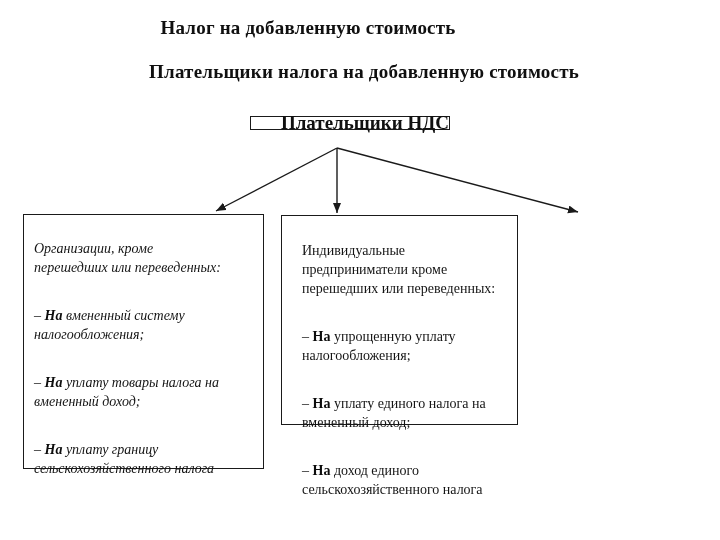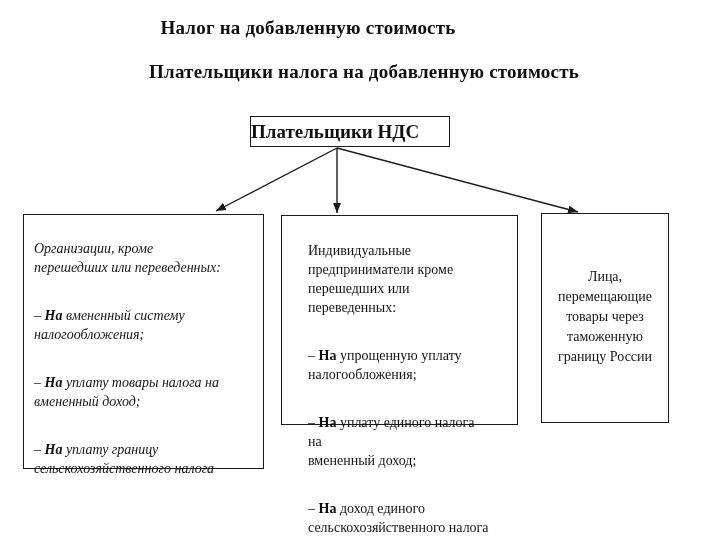--- a/index.html
+++ b/index.html
@@ -20,42 +20,42 @@
     letter-spacing: 0.2px;
   }
   .subtitle {
     position: absolute; top: 61px; left: 4px; width: 720px;
     text-align: center;
     font-size: 19px; font-weight: bold; color: #101010;
     letter-spacing: 0.2px;
   }
 
   .root-box {
-    position: absolute; left: 250px; top: 116px; width: 200px; height: 31px;
+    position: absolute; left: 250px; top: 116px; width: 200px; height: 14px;
     border: 1.5px solid #1a1a1a;
     box-sizing: border-box;
-    display: flex; align-items: center; justify-content: flex-start;
+    display: flex; align-items: center; justify-content: flex-end;
     font-size: 19px; font-weight: bold; color: #101010;
     background: #ffffff;
     font-family: Liberation Serif, serif;
   }
 
   svg.arrows { position: absolute; left: 0; top: 0; width: 720px; height: 540px; pointer-events: none; }
   svg.arrows line { stroke: #1a1a1a; stroke-width: 1.4; }
 
   .box {
     position: absolute;
     border: 1.5px solid #1a1a1a;
     box-sizing: border-box;
     background: #ffffff;
     font-size: 14px; line-height: 19px;
     white-space: pre-line;
   }
   .box-left   { left: 23px;  top: 214px; width: 241px; height: 255px; padding: 5px 10px; font-style: italic; }
-  .box-middle { left: 281px; top: 215px; width: 237px; height: 210px; padding: 6px 26px; }
+  .box-middle { left: 281px; top: 215px; width: 237px; height: 210px; padding: 6px 20px; }
   .box-right  { left: 541px; top: 213px; width: 128px; height: 210px;
                 padding: 33px 6px 0 6px; text-align: center; line-height: 20px; }
 
   .box p { margin: 0; }
   .box p.bullet { margin-top: 10px; }
   .box b { font-weight: bold; color: #0d0d0d; }
 </style>
 </head>
 <body>
 
@@ -95,21 +95,14 @@
 предприниматели кроме
 перешедших или переведенных:</p>
     <p class="bullet"><span>– </span><b>На</b><span> упрощенную уплату
 налогообложения;</span></p>
     <p class="bullet"><span>– </span><b>На</b><span> уплату единого налога на
 вмененный доход;</span></p>
     <p class="bullet"><span>– </span><b>На</b><span> доход единого
 сельскохозяйственного налога</span></p>
   </div>
 
-  <div class="box box-right">
-    <p>Лица,
-перемещающие
-товары через
-таможенную
-границу России</p>
-  </div>
 
 </div>
 
 </body></html>

